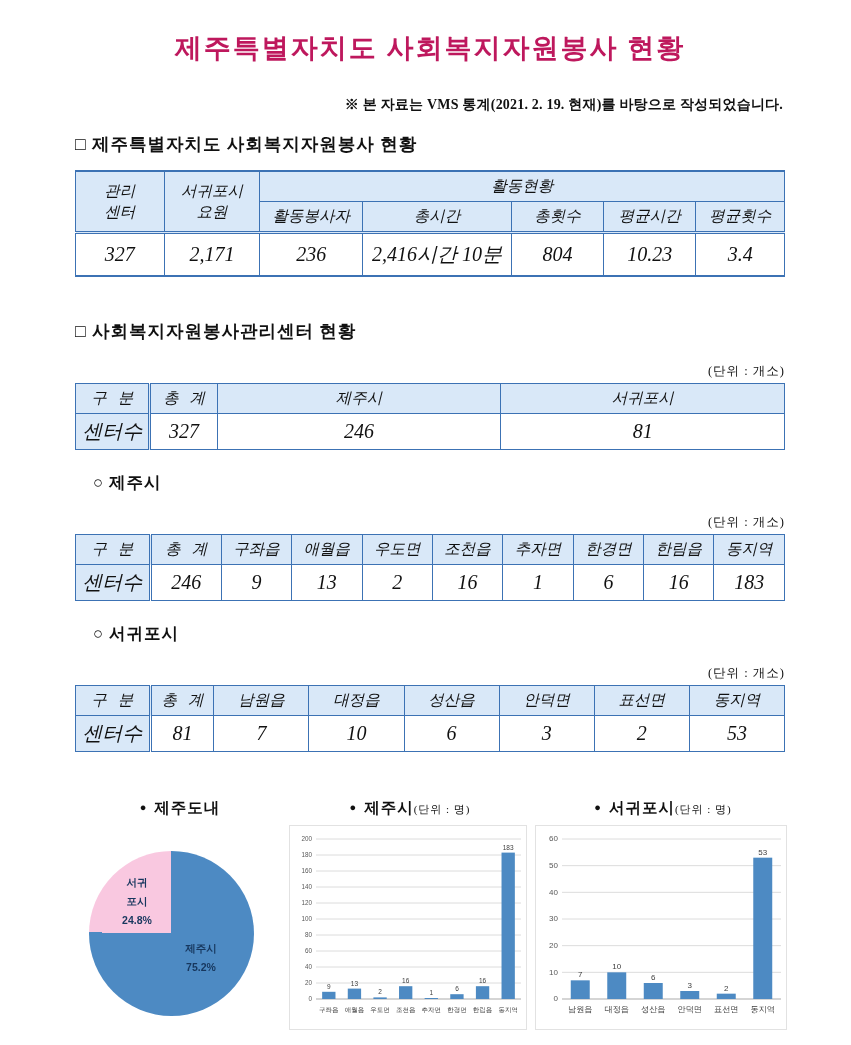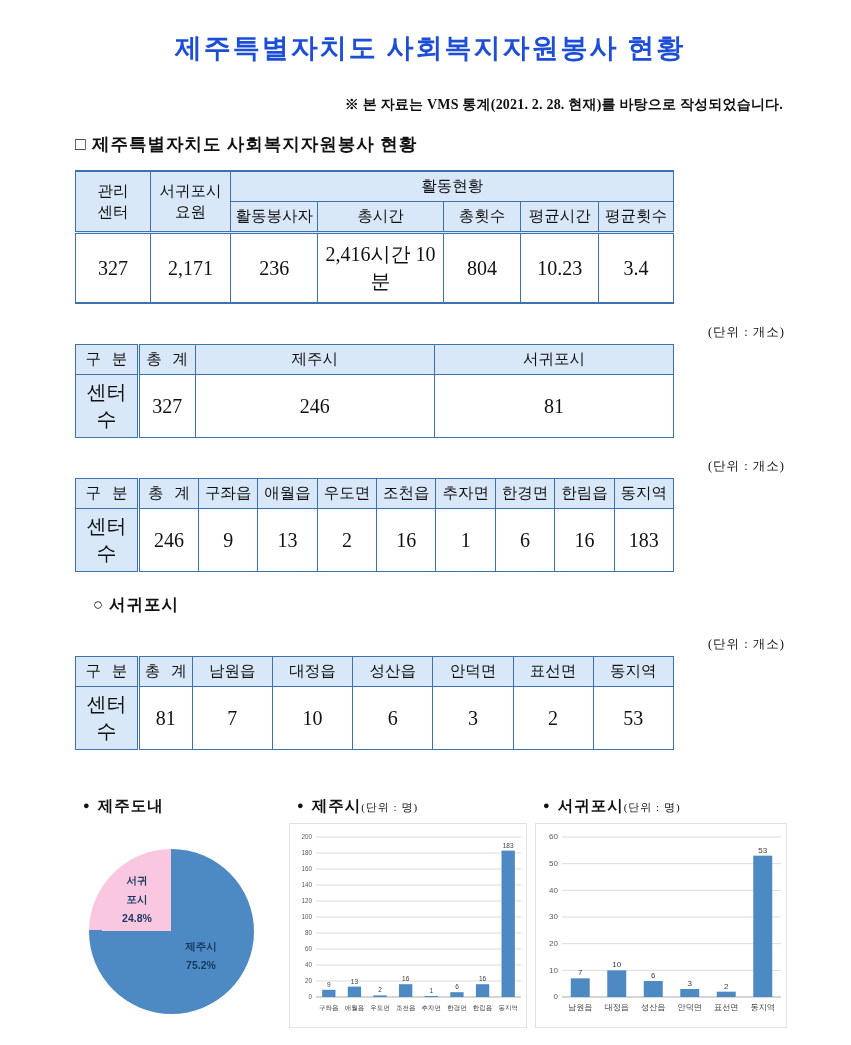--- a/index.html
+++ b/index.html
@@ -6,50 +6,50 @@
   html,body { background:#ffffff; }
   body {
     width:851px; height:1045px; margin:0 auto; position:relative;
     font-family:"Liberation Serif","DejaVu Serif",serif;
     color:#111; overflow:hidden;
   }
   .page { padding:26px 66px 0 75px; }
 
   .doc-title {
     text-align:center; font-size:27px; font-weight:bold;
-    letter-spacing:2px; margin-top:4px; color:#1d4ed8;
+    letter-spacing:2px; margin-top:4px; color:#be185d;
   }
   .doc-note {
     margin-top:30px; text-align:right; font-size:14px; font-weight:600;
     letter-spacing:0.2px; padding-right:2px;
   }
   .sec-heading { margin-top:18px; font-size:17.5px; font-weight:bold; letter-spacing:1px; }
   .sec-heading.second { margin-top:42px; }
   .sub-heading { margin-top:14px; margin-left:18px; font-size:16.5px; font-weight:bold; letter-spacing:1px; }
   .sub-heading.gap { margin-top:22px; }
   .unit-line { text-align:right; font-size:12.5px; margin-top:20px; margin-bottom:3px; letter-spacing:1px; }
 
-  table { width:599px; border-collapse:collapse; table-layout:fixed; }
+  table { width:710px; border-collapse:collapse; table-layout:fixed;font-style:italic; }
   .tbl { margin-top:14px; }
   th, td {
     border:1px solid #3c72b4; text-align:center; vertical-align:middle;
     font-weight:normal; font-size:20px; padding:4px 2px;
   }
   th { background:#d9e8f8; font-size:15.5px; }
   td.rowhead { background:#d9e8f8; }
   .tbl tr.top-row th { border-top:2px solid #3c72b4; }
   .tbl tr.data-row td { border-top:3px double #3c72b4; border-bottom:2px solid #3c72b4; padding:7px 2px; }
   .pre-line { white-space:pre-line; line-height:1.35; }
   .wide-space { word-spacing:7px; }
   table.dbl-col1 th:first-child, table.dbl-col1 td:first-child { border-right:3px double #3c72b4; }
 
   .charts-row { display:flex; justify-content:space-between; margin-top:46px; width:712px; }
   .chart-block { display:flex; flex-direction:column; }
   .chart-title-row {
-    display:flex; align-items:baseline; justify-content:flex-start;
+    display:flex; align-items:baseline; justify-content:center;
     margin-bottom:6px; padding:0 4px 0 8px;
   }
   .chart-title { font-size:15.5px; font-weight:bold; letter-spacing:1px; }
   .chart-bullet { font-size:11px; margin-right:7px; vertical-align:2px; }
   .chart-unit { font-size:11px; letter-spacing:1px; font-weight:normal; }
 
   .pie-block { width:206px; }
   .pie-wrap { position:relative; width:165px; height:165px; margin:26px 0 0 14px; }
   .pie { width:165px; height:165px; border-radius:50%; }
   .pie-label { position:absolute; text-align:center; font-family:"Liberation Sans","DejaVu Sans",sans-serif;
@@ -61,21 +61,21 @@
   .bar-box { border:1px solid #e2e2e2; background:#fff; }
   svg text { font-family:"Liberation Sans","DejaVu Sans",sans-serif; }
 </style>
 </head>
 <body>
 
 <div class="page">
 
   <div class="doc-title">제주특별자치도 사회복지자원봉사 현황</div>
 
-  <div class="doc-note">※ 본 자료는 VMS 통계(2021. 2. 28. 현재)를 바탕으로 작성되었습니다.</div>
+  <div class="doc-note">※ 본 자료는 VMS 통계(2021. 2. 19. 현재)를 바탕으로 작성되었습니다.</div>
 
   <div class="sec-heading">□ 제주특별자치도 사회복지자원봉사 현황</div>
 
   <table class="tbl">
     <colgroup>
       <col style="width:12.5%">
         <col style="width:13.5%">
         <col style="width:14.5%">
       <col style="width:21%">
         <col style="width:13%">
@@ -102,20 +102,21 @@
       <td>2,171</td>
       <td>236</td>
       <td>2,416시간 10분</td>
       <td>804</td>
       <td>10.23</td>
       <td>3.4</td>
     </tr>
   </tbody>
     </table>
 
+  <div class="sec-heading second">□ 사회복지자원봉사관리센터 현황</div>
 
   <div class="unit-line">(단위 : 개소)</div>
   <table class="dbl-col1">
     <colgroup>
         <col style="width:10.5%">
         <col style="width:9.5%">
         <col style="width:40%">
         <col style="width:40%">
       </colgroup>
     <tbody>
@@ -127,20 +128,21 @@
     </tr>
     <tr class="data-row">
       <td class="rowhead">센터수</td>
       <td>327</td>
       <td>246</td>
       <td>81</td>
     </tr>
   </tbody>
     </table>
 
+  <div class="sub-heading gap">○ 제주시</div>
   <div class="unit-line">(단위 : 개소)</div>
   <table class="dbl-col1">
     <colgroup>
       <col style="width:10.5%">
         <col style="width:10%">
         <col style="width:9.9%">
         <col style="width:9.9%">
       <col style="width:9.9%">
         <col style="width:9.9%">
         <col style="width:9.9%">

